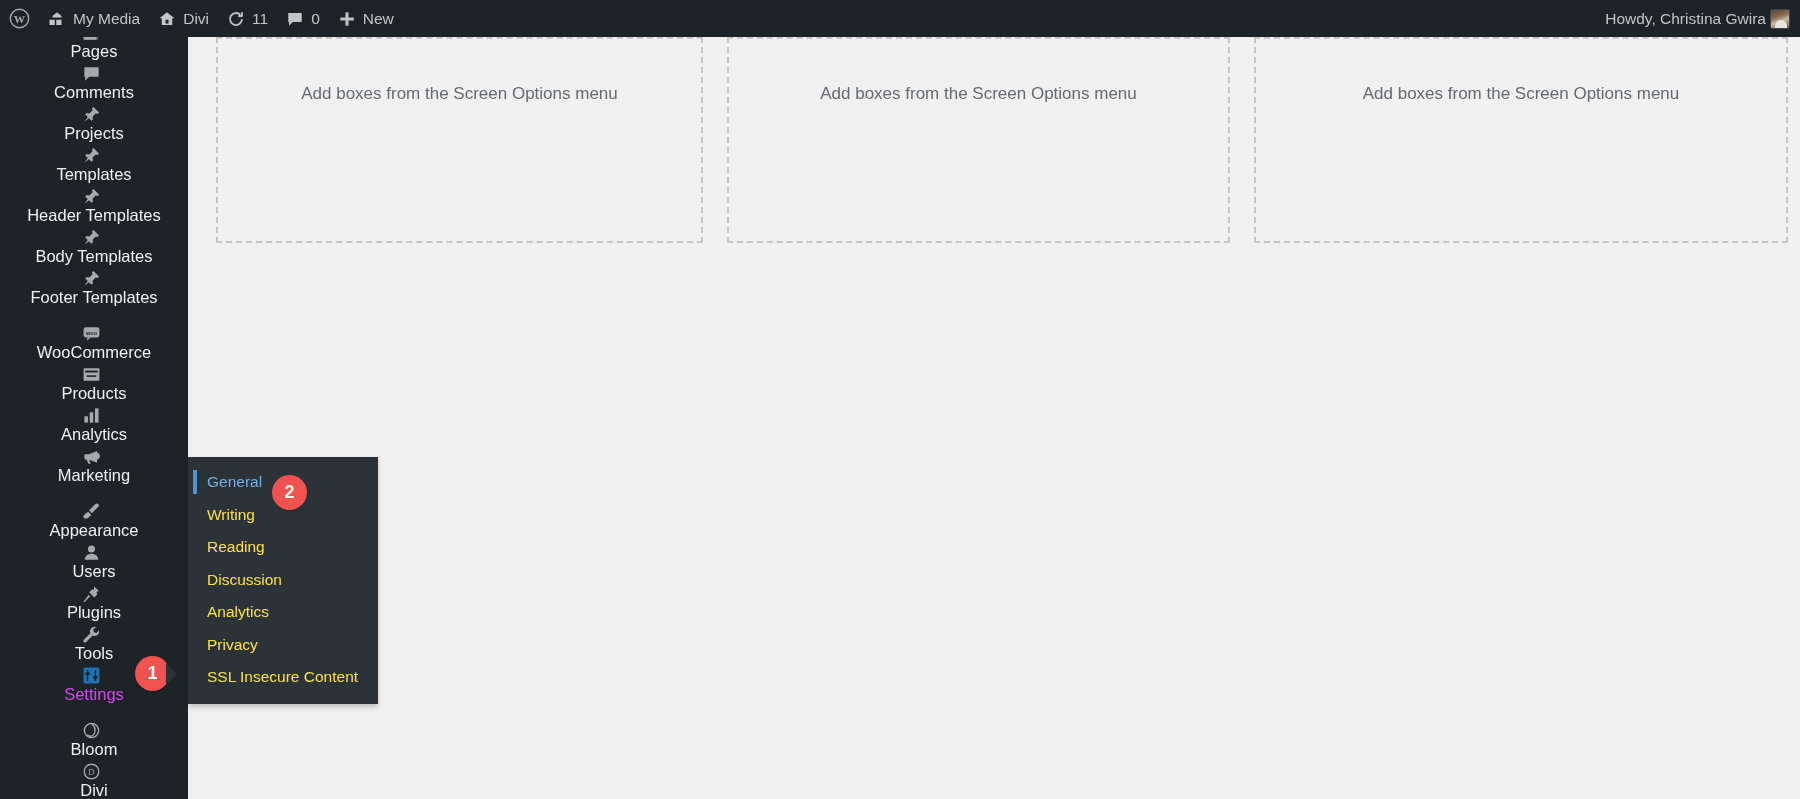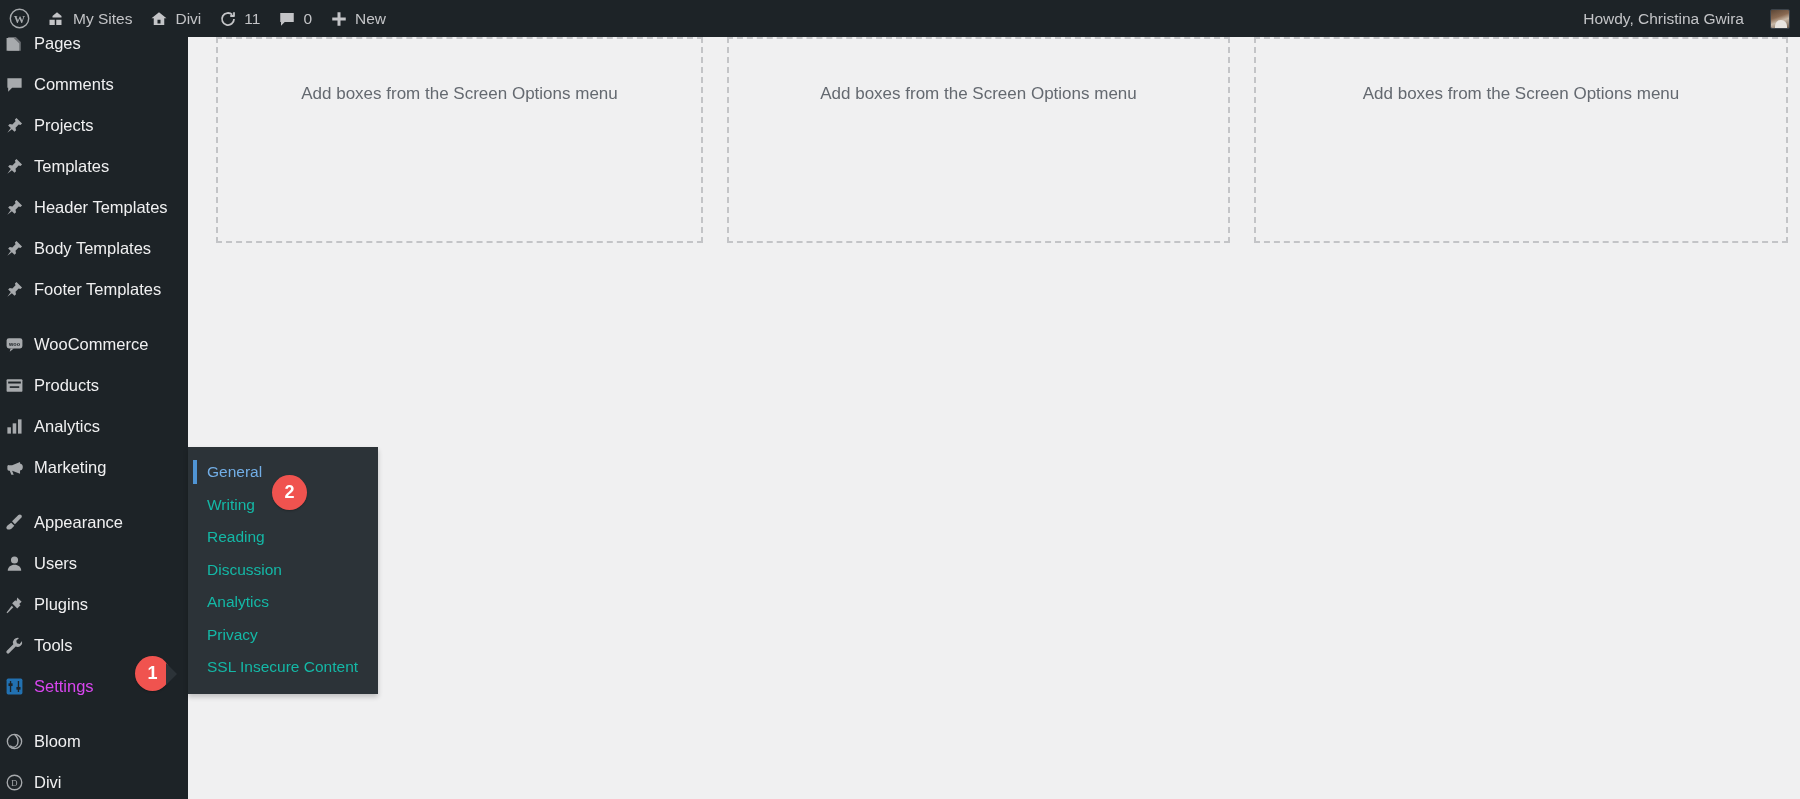--- a/index.html
+++ b/index.html
@@ -20,21 +20,21 @@
     z-index: 60;
   }
   .ab-item {
     display: flex; align-items: center;
     height: 37px; padding: 0 9px; gap: 7px;
     color: #c3c4c7; white-space: nowrap;
   }
   .ab-icon { display: inline-flex; align-items: center; justify-content: center; }
   .ab-right {
     position: absolute; right: 0; top: 0; height: 37px;
-    display: flex; align-items: center; padding-right: 10px; gap: 26px;
+    display: flex; align-items: center; padding-right: 10px; gap: 4px;
   }
   .ab-howdy { font-size: 15.5px; color: #c3c4c7; }
   .avatar {
     width: 20px; height: 20px; border-radius: 2px;
     background: linear-gradient(160deg,#5b4636 0%,#8a6a52 38%,#c9b9a8 60%,#6d5a4a 100%);
     border: 1px solid #3c434a; position: relative; overflow: hidden;
   }
   .avatar:after {
     content:""; position:absolute; left:4px; top:10px; width:12px; height:11px;
     background:#e8e4df; border-radius:6px 6px 0 0;
@@ -45,47 +45,47 @@
     position: absolute; top: 37px; left: 0;
     width: 188px; height: 762px;
     background: #1d2327;
     z-index: 50;
   }
   .menu-top {
     position: relative;
     display: flex; align-items: center;
     height: 41px; 
     color: #f0f0f1; font-size: 16.5px;
-    cursor: pointer; white-space: nowrap;
+    cursor: pointer; white-space: nowrap; flex-direction: column;
   }
   .menu-top:first-child { margin-top: -14px; }
   .menu-top .mico {
     width: 28px; min-width: 28px; display: flex;
     align-items: center; justify-content: center;
     color: #a7aaad; margin-right: 6px;
   }
   .menu-top.current { color: #d946ef; }
   .menu-top.current .mico { color: #2271b1; }
   .menu-sep { height: 14px; }
 
   
   #submenu {
     position: absolute;
-    left: 188px; top: 447px;
+    left: 188px; top: 457px;
     width: 190px;
     background: #2c3338;
     box-shadow: 0 3px 5px rgba(0,0,0,.2);
     z-index: 70;
     padding: 9px 0 10px 0;
   }
   .sub-item {
     position: relative;
     display: flex; align-items: center;
     height: 32.5px; padding-left: 19px;
-    color: #14b8a6; font-size: 15.5px;
+    color: #fde047; font-size: 15.5px;
     cursor: pointer; white-space: nowrap;
   }
   .sub-item.current { color: #72aee6; }
   .sub-item.current:before {
     content:""; position: absolute; left: 5px; top: 4px;
     width: 4px; height: 24px; background: #4f94d4;
   }
 
   
   .badge {
@@ -148,21 +148,21 @@
   </div>
 
   <div class="ab-item">
     <span class="ab-icon">
       <svg width="18" height="18" viewBox="0 0 24 24" fill="#c3c4c7">
           <path d="M12 3 L18 8 V10 H6 V8 Z"></path>
           <rect x="2" y="13" width="7" height="7"></rect>
           <rect x="11" y="13" width="7" height="7"></rect>
         </svg>
     </span>
-    <span>My Sites</span>
+    <span>My Media</span>
   </div>
 
   <div class="ab-item">
     <span class="ab-icon">
       <svg width="18" height="18" viewBox="0 0 24 24" fill="#c3c4c7">
           <path d="M12 3 L22 11 H19 V20 H5 V11 H2 Z"></path>
           <rect x="10" y="13" width="4" height="5" fill="#1d2327"></rect>
         </svg>
     </span>
     <span>Divi</span>

